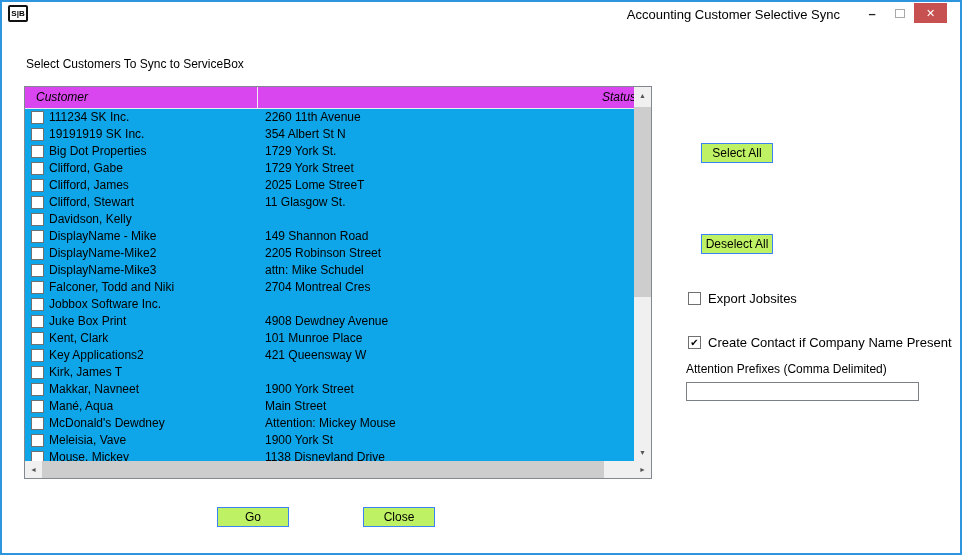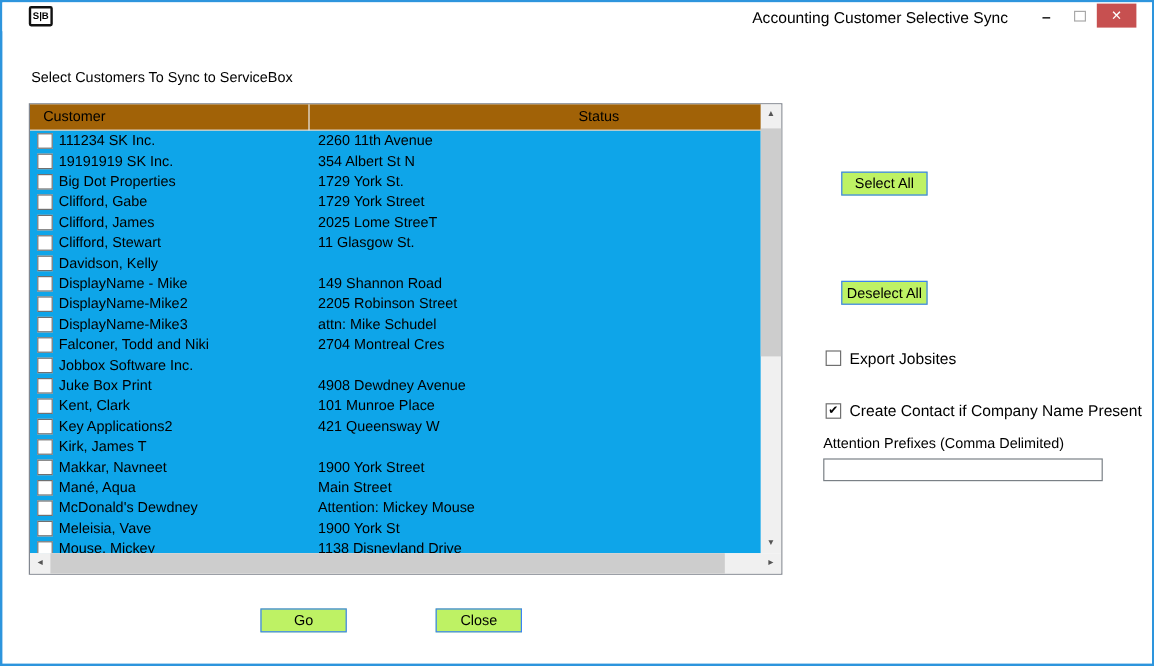--- a/index.html
+++ b/index.html
@@ -5,42 +5,42 @@
   * { margin:0; padding:0; box-sizing:border-box; }
   html, body { width:962px; height:555px; overflow:hidden; }
   body { font-family:"Liberation Sans", sans-serif; font-size:12px; color:#000; background:#fff; }
 
   .window { position:absolute; inset:0; background:#fff; border:2px solid var(--window-border,#2d95dd); }
 
   
   .titlebar { position:absolute; left:0; right:0; top:0; height:24px; background:#fff; }
   .app-icon { position:absolute; left:6px; top:3px; width:20px; height:17px; border:2px solid #111;
               border-radius:2px; display:flex; align-items:center; justify-content:center;
-              font-size:8px; font-weight:bold; letter-spacing:0;margin-left:16px; }
+              font-size:8px; font-weight:bold; letter-spacing:0; }
   .win-title { position:absolute; left:120px; right:120px; top:5px; text-align:right; font-size:13px; }
   .caption-buttons { position:absolute; right:13px; top:1px; height:20px; display:flex; }
   .cap-btn { height:20px; display:flex; align-items:center; justify-content:center; cursor:default; }
   .cap-btn.min { width:28px; font-size:13px; font-weight:bold; color:#222; }
   .cap-btn.max { width:28px; }
   .max-glyph { width:10px; height:9px; border:1px solid #a9a9a9; background:#fff; }
   .cap-btn.close { width:33px; background:var(--close-button,#c75050); color:#fff; font-size:11px; }
 
   
   .instruction { position:absolute; left:24px; top:55px; font-size:12px; }
 
   
   .list-box { position:absolute; left:22px; top:84px; width:628px; height:393px;
               border:1px solid var(--list-border,#828790); background:#fff; }
-  .list-header { position:absolute; left:0; top:0; right:17px; height:22px; background:#a16207;
-                 border-bottom:1px solid #ececec; }
+  .list-header { position:absolute; left:0; top:0; right:17px; height:22px; background:#d946ef;
+                 border-bottom:1px solid #ececec;font-style:italic; }
   .hcol { position:absolute; top:0; height:22px; line-height:21px; white-space:nowrap; overflow:hidden;
           border-right:1px solid #ececec; }
   .hcol-customer { left:0; width:233px; padding-left:11px; }
   .hcol-address  { left:233px; width:219px; padding-left:7px;margin-top:32px; }
-  .hcol-status   { left:452px; width:159px; padding-left:5px; border-right:none; }
+  .hcol-status   { left:452px; width:159px; padding-left:5px; border-right:none;text-align:right; }
 
   .list-rows { position:absolute; left:0; top:22px; right:17px; bottom:17px; overflow:hidden; background:#0ea5e9; }
   .list-row { position:relative; height:17px; line-height:17px; }
   .cell { position:absolute; top:0; white-space:nowrap; overflow:hidden; font-size:12px; }
   .cell-customer { left:24px;  width:206px; }
   .cell-address  { left:240px; width:210px; }
   .cell-status   { left:457px; width:150px; }
 
   .win-checkbox { width:13px; height:13px; border:1px solid #707070; background:#fff;
                   display:flex; align-items:center; justify-content:center;

